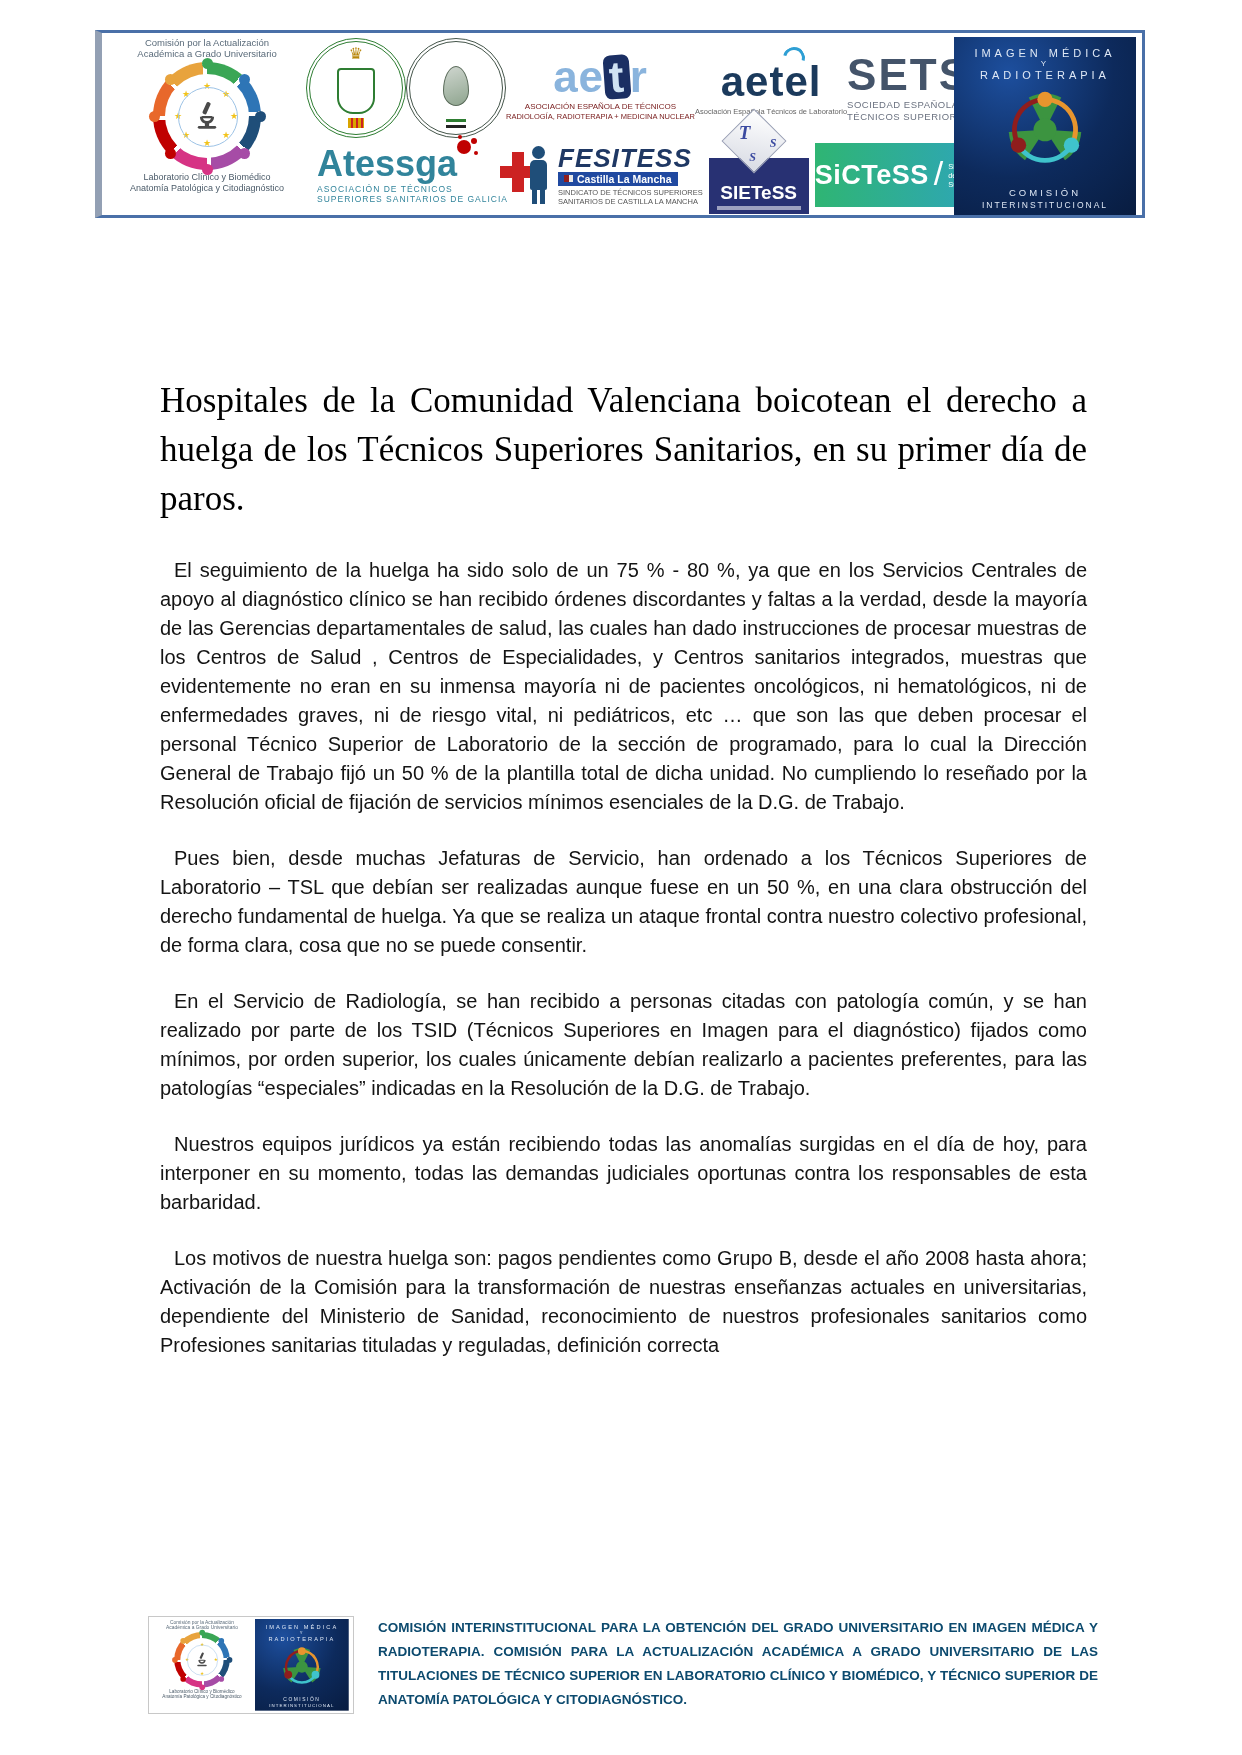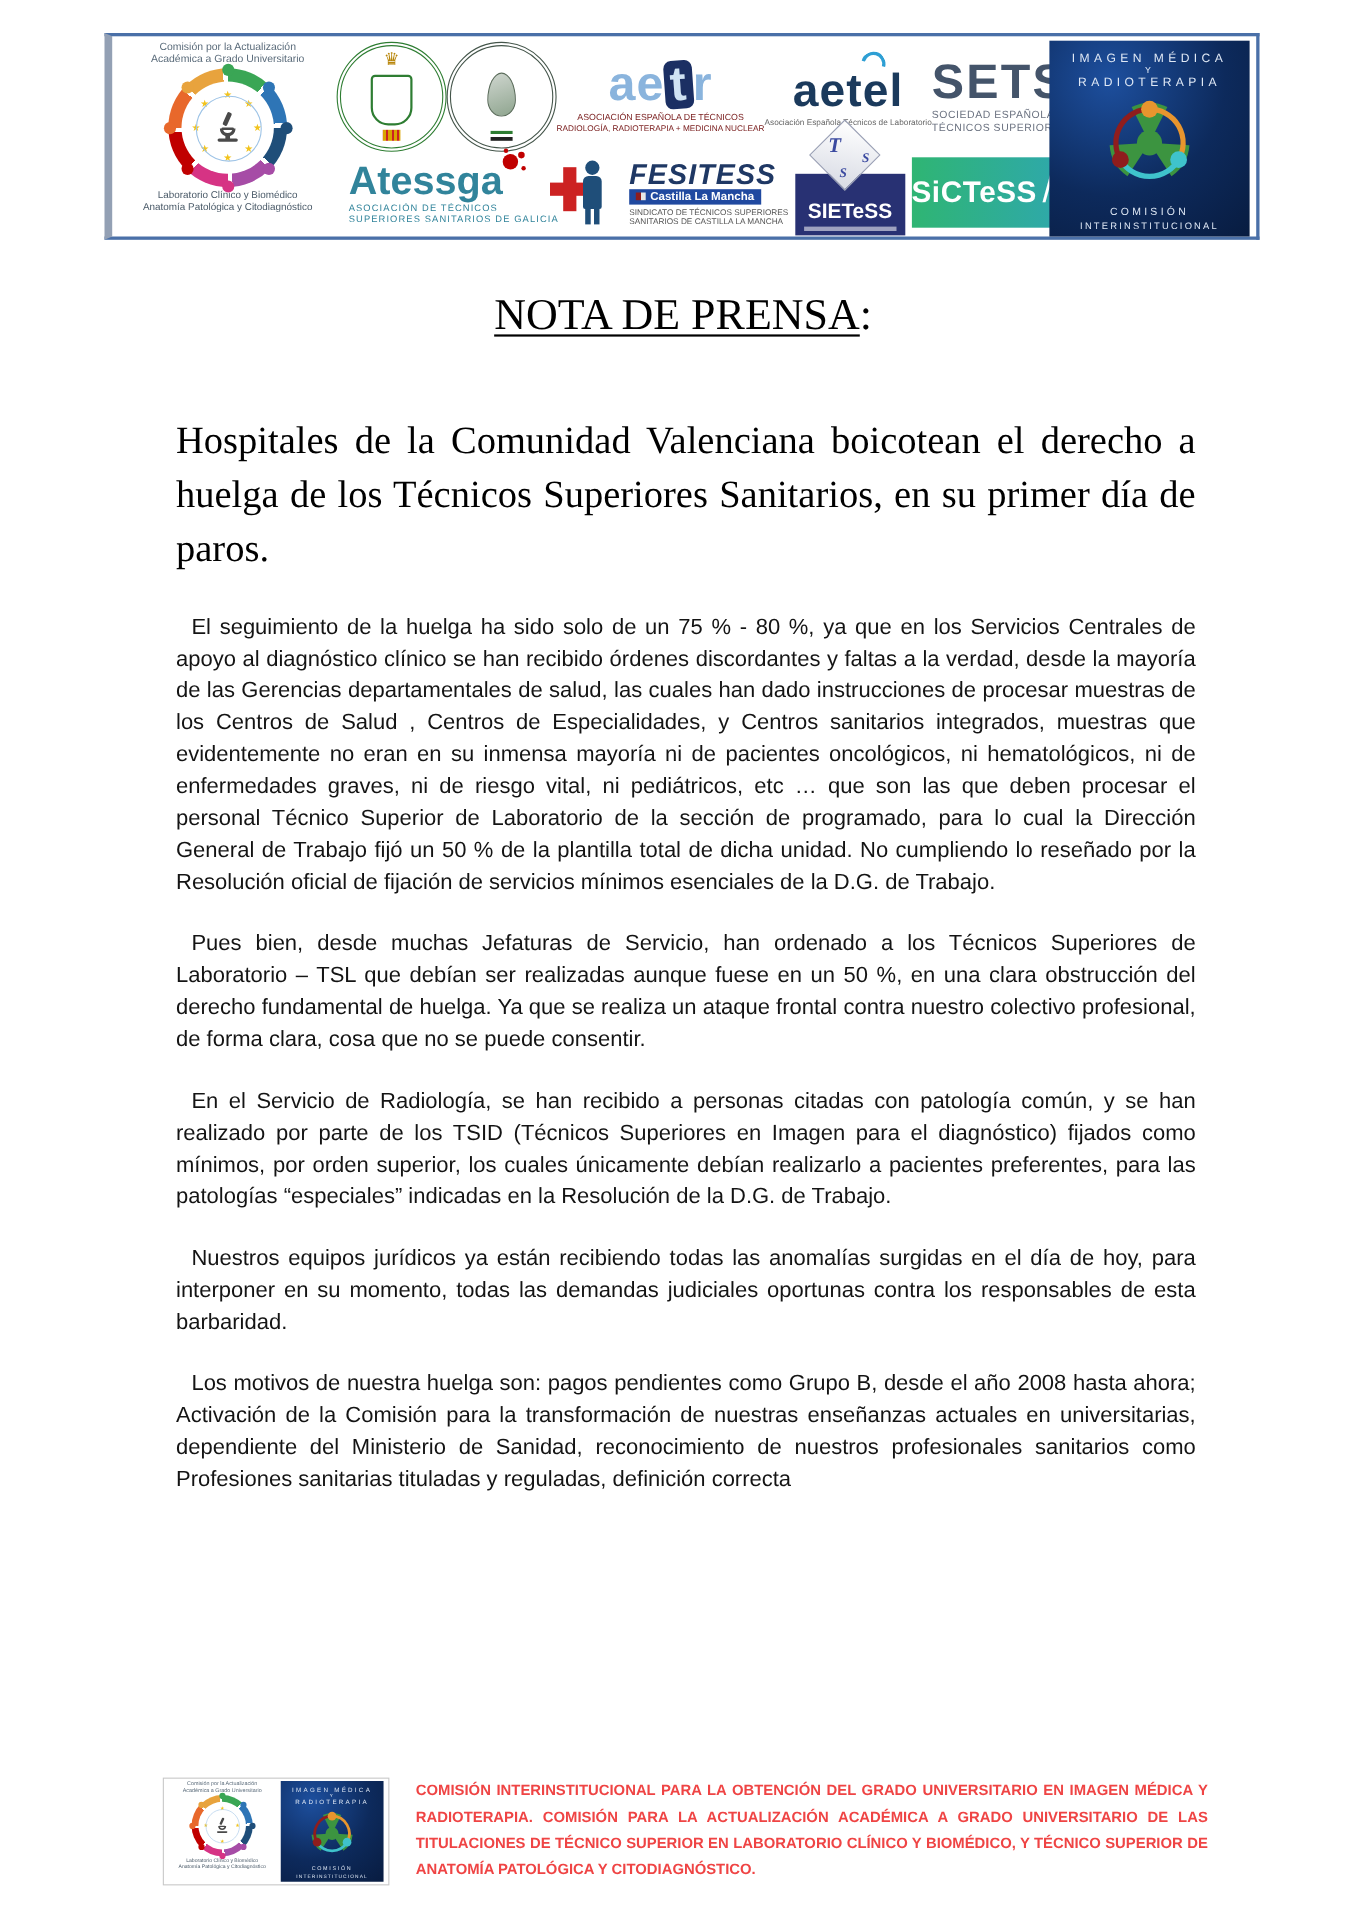--- a/index.html
+++ b/index.html
@@ -78,21 +78,21 @@
   .h9{left:16px;top:44px;background:#44546a}
 
   
   .logo-atessga{flex:0 0 auto;text-align:left;position:relative;margin-left:11px;}
   .atessga-word{font-size:36px;line-height:36px;font-weight:bold;color:#31849b;}
   .atessga-dots{position:absolute;right:-14px;top:-6px;width:14px;height:14px;border-radius:50%;background:#c00000;
     box-shadow:10px -6px 0 -4px #c00000,-4px -10px 0 -5px #c00000,12px 6px 0 -5px #c00000;}
   .atessga-sub{font-size:8.5px;line-height:10.5px;color:#31849b;letter-spacing:1px;margin-top:2px;}
 
   
-  .logo-fesitess{flex:0 0 auto;display:flex;align-items:center;gap:20px;justify-content:flex-end;}
+  .logo-fesitess{flex:0 0 auto;display:flex;align-items:center;gap:6px;justify-content:flex-end;}
   .fesi-ico{position:relative;width:44px;height:62px;}
   .fesi-ico .cv{position:absolute;left:4px;top:8px;width:12px;height:40px;background:#cc2222;}
   .fesi-ico .ch{position:absolute;left:-8px;top:22px;width:36px;height:12px;background:#cc2222;}
   .fesi-ico .head{position:absolute;left:24px;top:2px;width:13px;height:13px;border-radius:50%;background:#1f4e79;}
   .fesi-ico .body{position:absolute;left:22px;top:16px;width:17px;height:30px;border-radius:5px 5px 2px 2px;background:#1f4e79;}
   .fesi-ico .legs{position:absolute;left:24px;top:46px;width:5px;height:14px;background:#1f4e79;box-shadow:8px 0 0 #1f4e79;}
   .fesi-word{font-size:26px;line-height:26px;font-weight:800;font-style:italic;color:#1f3864;letter-spacing:1px;}
   .fesi-bar{display:flex;align-items:center;gap:4px;background:#2049a0;color:#fff;font-size:10.5px;
             font-weight:bold;padding:1px 6px;margin-top:1px;width:fit-content;}
   .fesi-flag{width:9px;height:7px;background:linear-gradient(90deg,#8f1d1d 50%,#e8e8e8 50%);display:inline-block;}
@@ -140,21 +140,21 @@
   .body-copy p{margin:0 0 27px 0;text-indent:14px;}
 
   
   .footer{position:absolute;left:148px;top:1616px;width:950px;display:flex;gap:24px;align-items:flex-start;}
   .footer-logos{width:206px;height:98px;border:1px solid #c8c8c8;box-sizing:border-box;background:#fff;
       display:flex;align-items:center;overflow:hidden;flex:0 0 auto;padding:2px;}
   .mini-wrap{overflow:hidden;flex:0 0 auto;}
   .mini-wrap.c{width:104px;height:92px;}
   .mini-wrap.i{width:94px;height:92px;}
   .mini-wrap>.inner{transform:scale(0.515);transform-origin:0 0;}
-  .footer-text{flex:1;color:#ef4444;font-weight:bold;font-size:13.5px;line-height:24px;text-align:justify;}
+  .footer-text{flex:1;color:#0c4a6e;font-weight:bold;font-size:13.5px;line-height:24px;text-align:justify;}
 </style>
 </head>
 <body>
 
 <div class="page">
 
   <div class="banner">
 
     <div class="logo-comision">
       <div class="cap">
@@ -309,23 +309,20 @@
         </g>
         <circle cx="50" cy="16" r="8" fill="#e8952e"></circle>
         <circle cx="77.7" cy="64" r="8" fill="#3fc3cc"></circle>
         <circle cx="22.3" cy="64" r="8" fill="#8f1d1d"></circle>
       </svg>
       <div class="imr-b">COMISIÓN</div>
       <div class="imr-b2">INTERINSTITUCIONAL</div>
     </div>
   </div>
 
-  <div class="press-title">
-    <span class="u">NOTA DE PRENSA</span><span>:</span>
-  </div>
 
   <div class="headline">Hospitales de la Comunidad Valenciana boicotean el derecho a huelga de los Técnicos Superiores Sanitarios, en su primer día de paros.</div>
 
   <div class="body-copy">
     <p>El seguimiento de la huelga ha sido solo de un 75 % - 80 %, ya que en los Servicios Centrales de apoyo al diagnóstico clínico se han recibido órdenes discordantes y faltas a la verdad, desde la mayoría de las Gerencias departamentales de salud, las cuales han dado instrucciones de procesar muestras de los Centros de Salud , Centros de Especialidades, y Centros sanitarios integrados, muestras que evidentemente no eran en su inmensa mayoría ni de pacientes oncológicos, ni hematológicos, ni de enfermedades graves, ni de riesgo vital, ni pediátricos, etc …  que son las que deben procesar el personal Técnico Superior de Laboratorio de la sección de programado, para lo cual la Dirección General de Trabajo fijó un 50 % de la plantilla total de dicha unidad. No cumpliendo lo reseñado por la Resolución oficial de fijación de servicios mínimos esenciales de la D.G. de Trabajo.</p>
     <p>Pues bien, desde muchas Jefaturas de Servicio, han ordenado a los Técnicos Superiores de Laboratorio – TSL que debían ser realizadas aunque fuese en un 50 %, en una clara obstrucción del derecho fundamental de huelga. Ya que se realiza un ataque frontal contra nuestro colectivo profesional, de forma clara, cosa que no se puede consentir.</p>
     <p>En el Servicio de Radiología, se han recibido a personas citadas con patología común, y se han realizado por parte de los TSID (Técnicos Superiores en Imagen para el diagnóstico) fijados como mínimos, por orden superior, los cuales únicamente debían realizarlo a pacientes preferentes, para las patologías “especiales” indicadas en la Resolución de la D.G. de Trabajo.</p>
     <p>Nuestros equipos jurídicos ya están recibiendo todas las anomalías surgidas en el día de hoy, para interponer en su momento, todas las demandas judiciales oportunas contra los responsables de esta barbaridad.</p>
     <p>Los motivos de nuestra huelga son: pagos pendientes como Grupo B, desde el año 2008 hasta ahora; Activación de la Comisión para la transformación de nuestras enseñanzas actuales en universitarias, dependiente del Ministerio de Sanidad, reconocimiento de nuestros profesionales sanitarios como Profesiones sanitarias tituladas y reguladas, definición correcta</p>
   </div>

